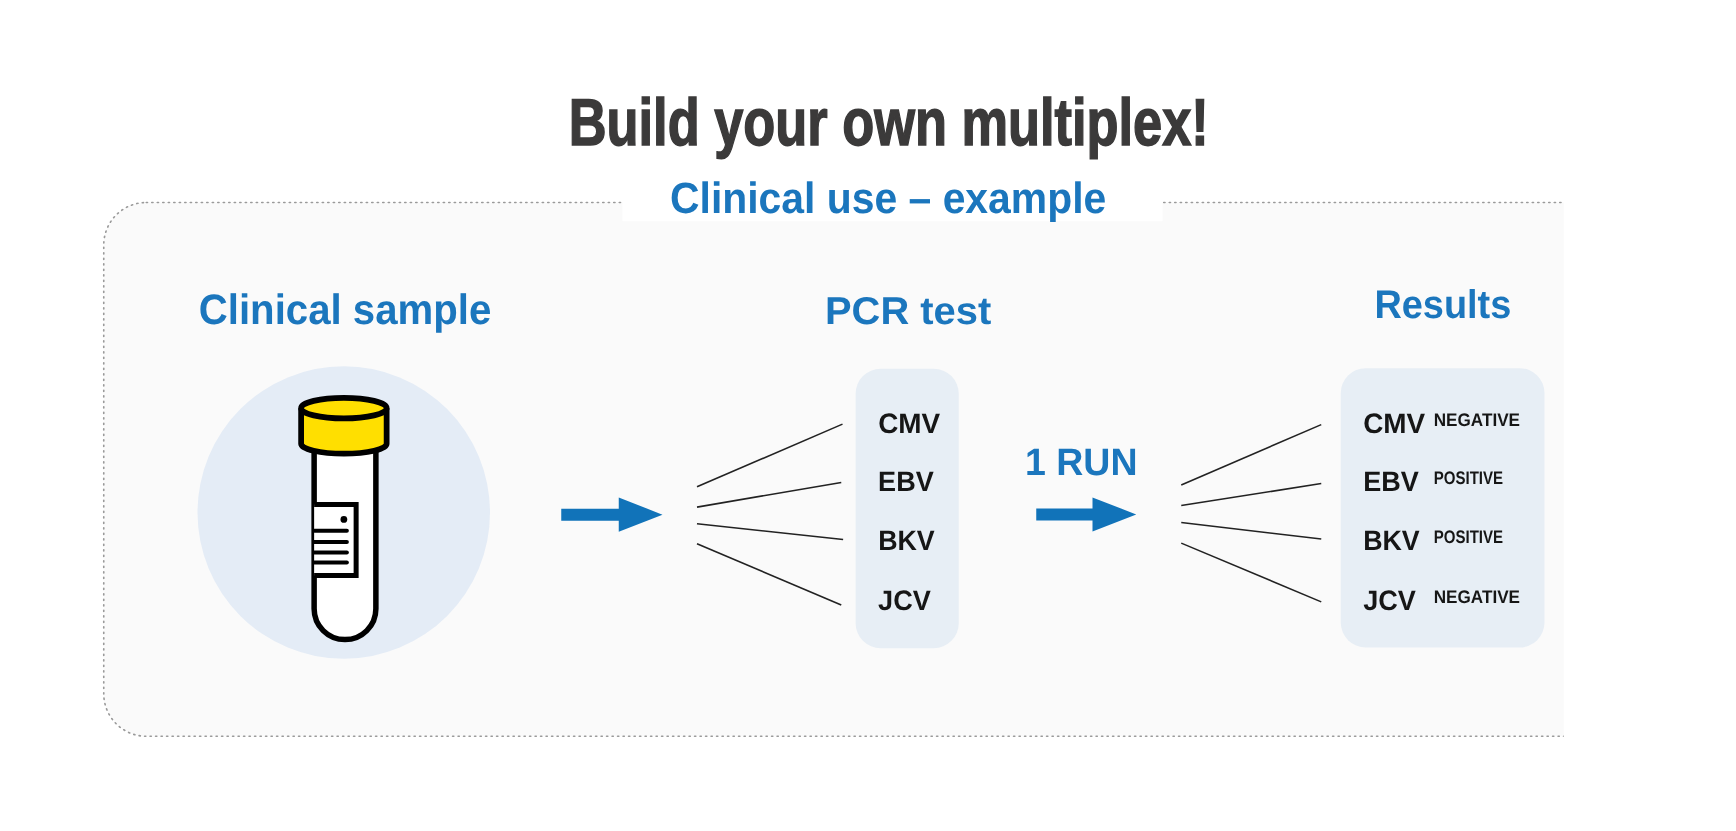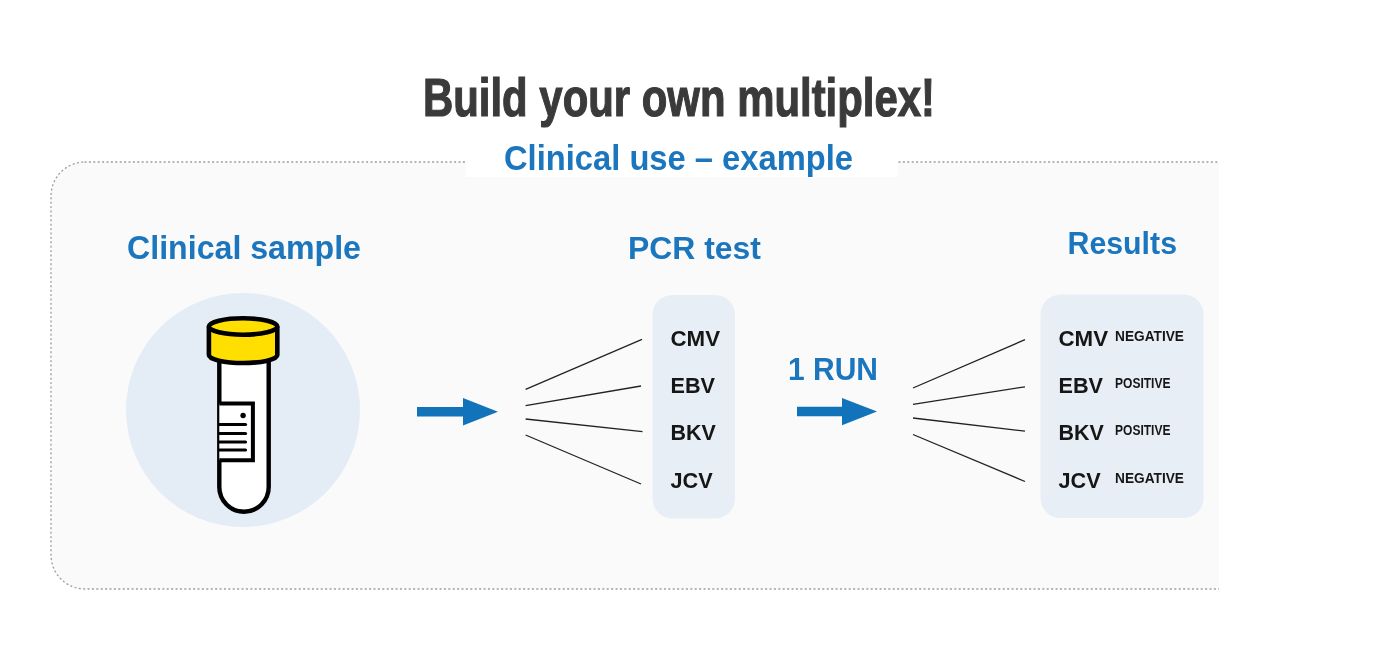--- a/index.html
+++ b/index.html
@@ -1,16 +1,16 @@
 <!DOCTYPE html>
 <html><head>
 <meta charset="utf-8">
 <style>
 html,body{margin:0;padding:0;background:#ffffff;}
-#c{position:relative;width:1219px;height:665px;overflow:hidden;font-family:"Liberation Sans",sans-serif;}
+#c{position:relative;width:1219px;height:665px;overflow:hidden;font-family:"Liberation Sans",sans-serif;margin-left:32px;}
 svg{display:block;}
 </style>
 </head>
 <body>
 <div id="c">
 <svg width="1389" height="665" viewBox="0 0 1389 665" font-family="Liberation Sans, sans-serif">
 
   <rect x="51" y="162" width="1254" height="427" rx="34" fill="#fafafa" stroke="#9a9a9a" stroke-width="1.3" stroke-dasharray="1 3.4" stroke-linecap="round"></rect>
 
   <text x="423" y="116" font-size="53" font-weight="bold" fill="#3b3a3a" stroke="#3b3a3a" stroke-width="1.2" textLength="512" lengthAdjust="spacingAndGlyphs">Build your own multiplex!</text>

